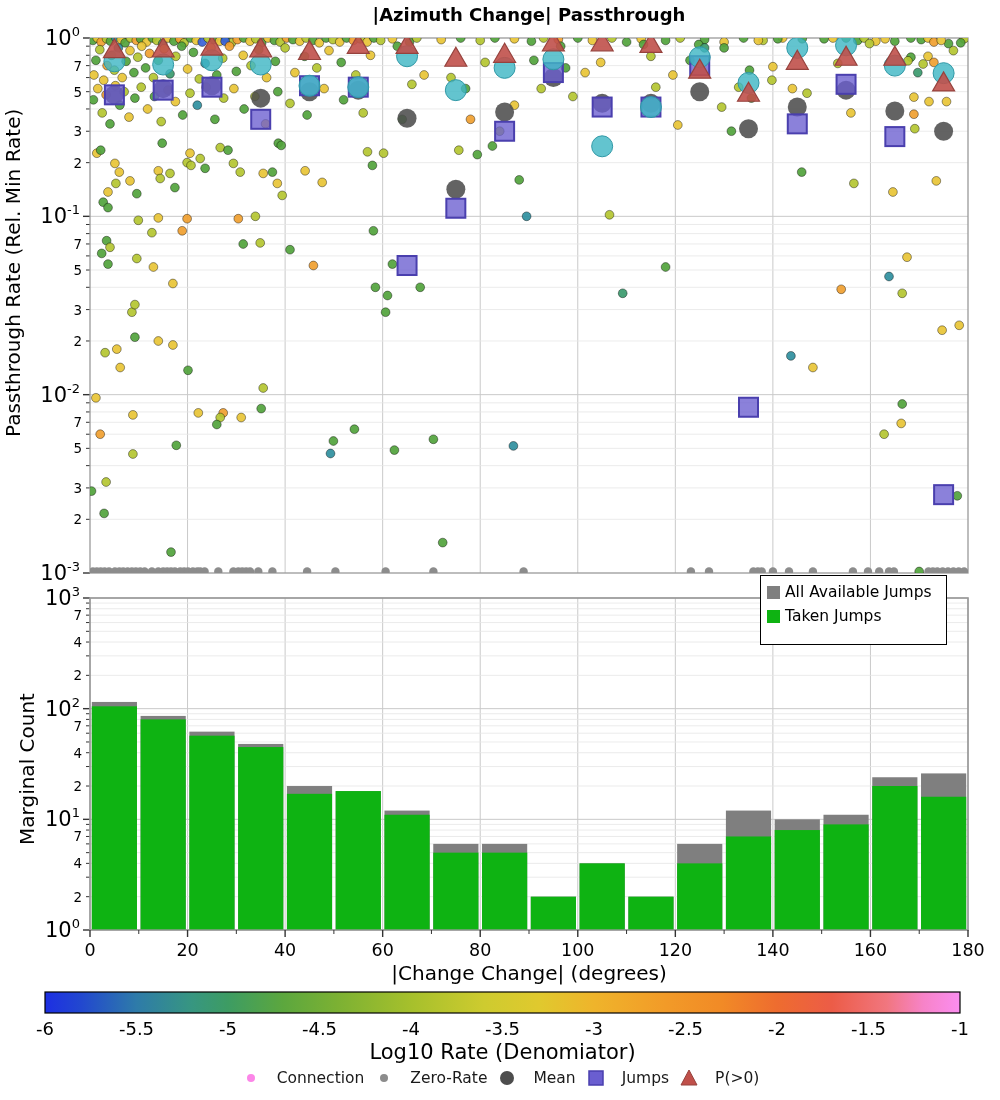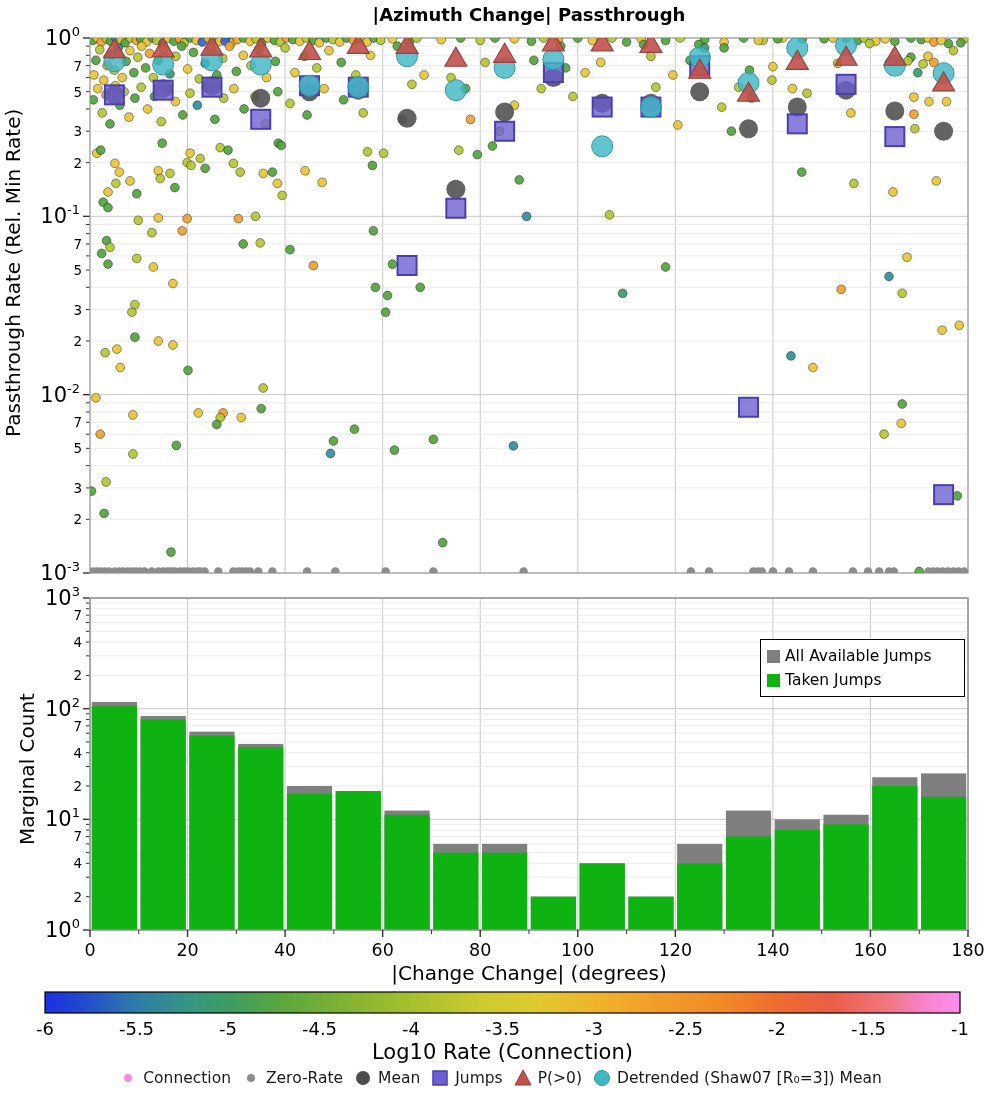--- a/index.html
+++ b/index.html
@@ -7,28 +7,28 @@
        font-family:"DejaVu Sans","Liberation Sans",sans-serif;overflow:hidden;}
   #main-svg{position:absolute;left:0;top:0;}
   .fig-title{position:absolute;left:90px;top:4px;width:878px;text-align:center;
              font-size:18px;font-weight:bold;color:#000;}
   .ylab{position:absolute;transform:rotate(-90deg);transform-origin:center;
         font-size:20px;color:#000;white-space:nowrap;text-align:center;}
   .ylab-top{left:-117px;top:295px;width:260px;}
   .ylab-bot{left:-53px;top:757px;width:160px;}
   .xlab{position:absolute;left:90px;top:961px;width:878px;text-align:center;font-size:20px;color:#000;}
   .cb-label{position:absolute;left:45px;top:1040px;width:915px;text-align:center;font-size:21px;color:#000;}
-  .hist-legend{position:absolute;left:760px;top:639px;width:205px;background:#fff;
-               border:1.6px solid #000;padding:4px 6px 4px 6px;box-sizing:border-box;}
+  .hist-legend{position:absolute;left:760px;top:575px;width:187px;background:#fff;
+               border:1.6px solid #000;padding:4px 6px 16px 6px;box-sizing:border-box;}
   .hist-legend .row{display:flex;align-items:center;height:24px;}
   .hist-legend .sw{width:13px;height:13px;margin-right:5px;flex:0 0 13px;}
   .hist-legend .lbl{font-size:15.5px;color:#000;white-space:nowrap;}
   .bottom-legend{position:absolute;left:0px;top:1068px;width:1000px;display:flex;
                  justify-content:center;align-items:center;gap:10px;font-size:15.5px;color:#1a1a1a;}
-  .bottom-legend .item{display:flex;align-items:center;gap:5px;white-space:nowrap;}
+  .bottom-legend .item{display:flex;align-items:center;gap:16px;white-space:nowrap;}
 </style>
 </head>
 <body>
 
 <div id="fig">
   <svg id="main-svg" width="1000" height="1100">
       <defs>
         <clipPath id="clipS">
           <rect x="90" y="38" width="878" height="535"></rect>
         </clipPath>
@@ -761,21 +761,21 @@
         <text x="685.5" y="1035" text-anchor="middle" font-size="18" fill="#000">-2.5</text>
         <text x="777" y="1035" text-anchor="middle" font-size="18" fill="#000">-2</text>
         <text x="868.5" y="1035" text-anchor="middle" font-size="18" fill="#000">-1.5</text>
         <text x="960" y="1035" text-anchor="middle" font-size="18" fill="#000">-1</text>
       </g>
     </svg>
   <div class="fig-title">|Azimuth Change| Passthrough</div>
   <div class="ylab ylab-top">Passthrough Rate (Rel. Min Rate)</div>
   <div class="ylab ylab-bot">Marginal Count</div>
   <div class="xlab">|Change Change| (degrees)</div>
-  <div class="cb-label">Log10 Rate (Connection)</div>
+  <div class="cb-label">Log10 Rate (Denomiator)</div>
   <div class="hist-legend" id="hist-legend">
       <div class="row">
         <div class="sw" style="background: rgb(127, 127, 127);"></div>
         <div class="lbl">All Available Jumps</div>
       </div>
       <div class="row">
         <div class="sw" style="background: rgb(14, 179, 18);"></div>
         <div class="lbl">Taken Jumps</div>
       </div>
     </div>
@@ -803,20 +803,14 @@
           <rect x="3" y="3" width="14" height="14" fill="#6a5ed0" stroke="#4a3fae" stroke-width="1.5"></rect>
         </svg>
         <span>Jumps</span>
       </div>
       <div class="item">
         <svg width="20" height="20">
           <path d="M 10 2 L 2 17 L 18 17 Z" fill="#c0504a" stroke="#96423d" stroke-width="1"></path>
         </svg>
         <span>P(&gt;0)</span>
       </div>
-      <div class="item">
-        <svg width="20" height="20">
-          <circle cx="10" cy="10" r="7.5" fill="#41b7c4" stroke="#2f98a6" stroke-width="1"></circle>
-        </svg>
-        <span>Detrended (Shaw07 [R₀=3]) Mean</span>
-      </div>
     </div>
 </div>
 
 </body></html>

